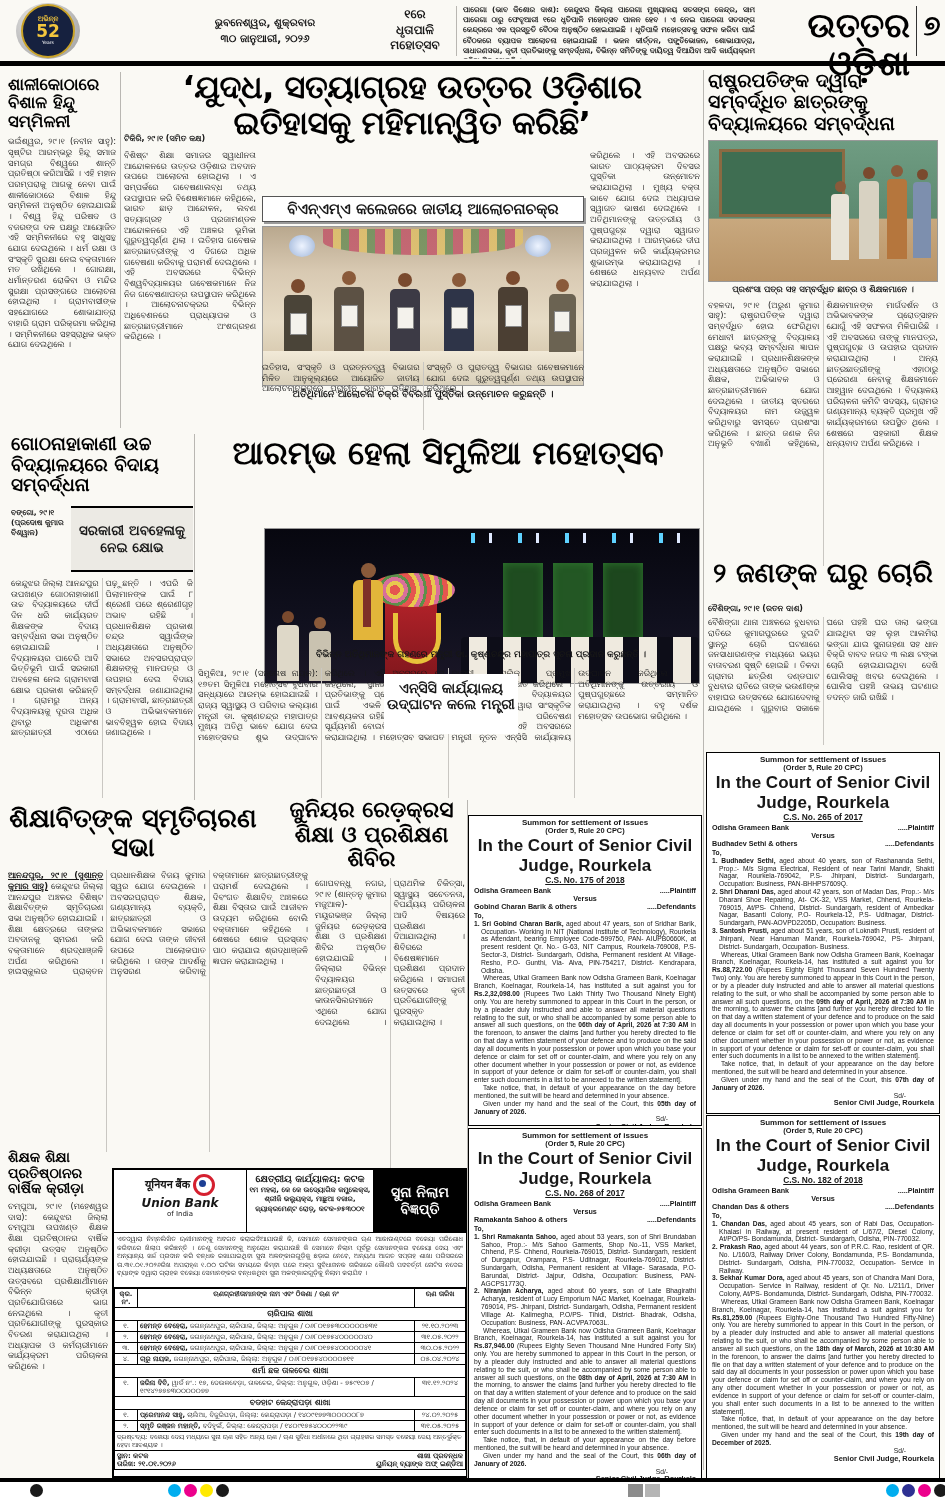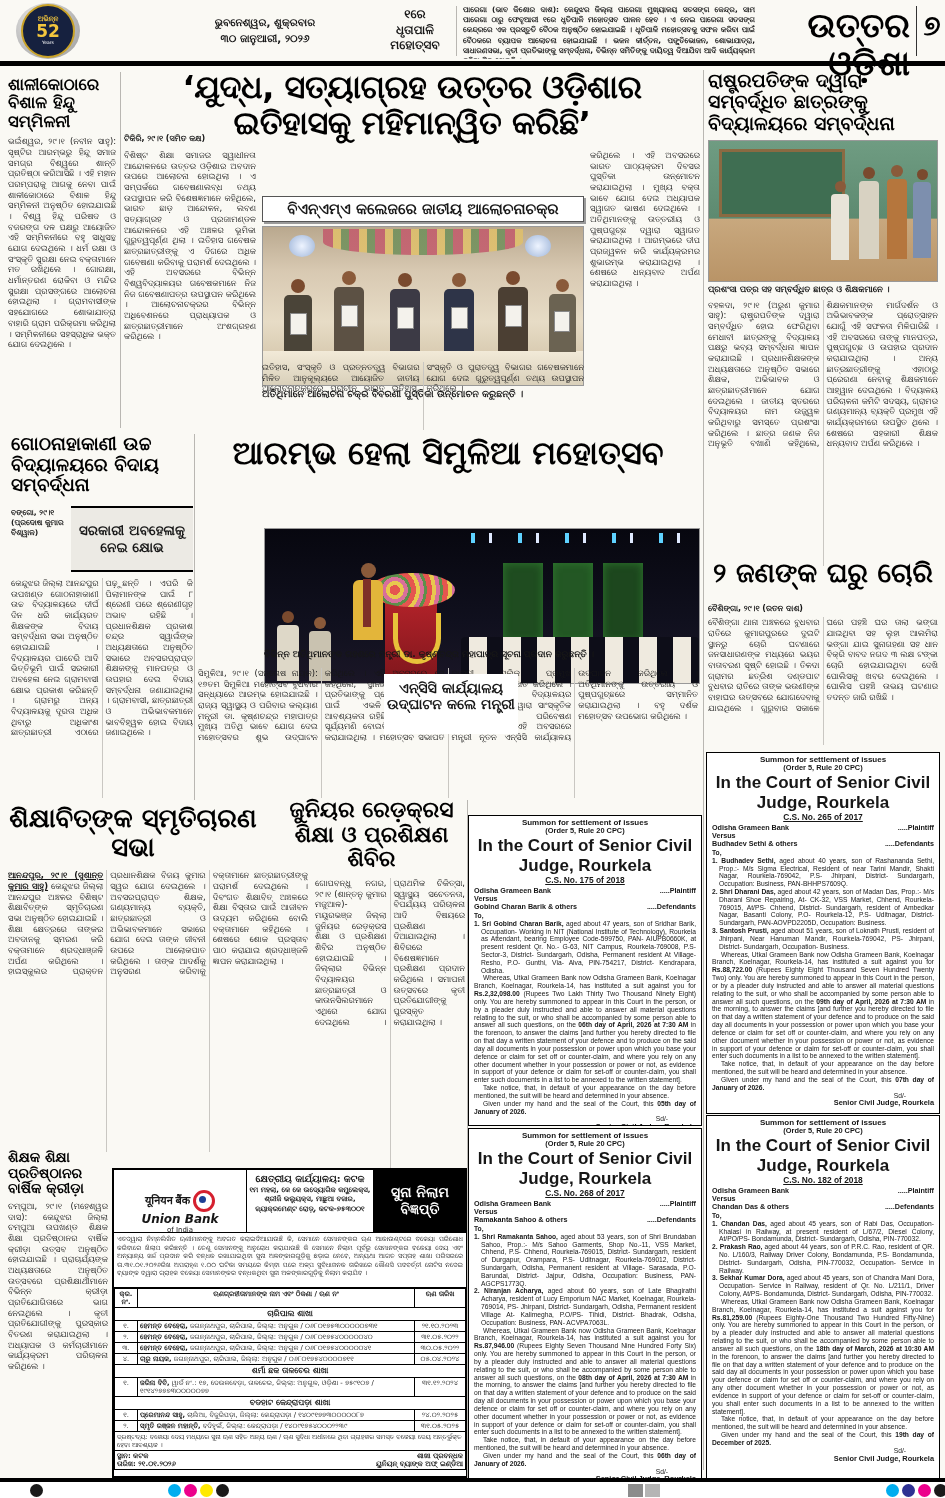--- a/index.html
+++ b/index.html
@@ -9,21 +9,21 @@
   .b{font-weight:bold;}
   .ctr{text-align:center;}
   .just{text-align:justify;text-justify:inter-word;}
   .bodytxt{font-size:8.4px;line-height:1.27;overflow:hidden;}
   .c2{column-count:2;column-gap:7px;column-rule:1px solid #c9c7c2;}
   .c3{column-count:3;column-gap:7px;column-rule:1px solid #c9c7c2;}
   .c4{column-count:4;column-gap:7px;column-rule:1px solid #c9c7c2;}
   .vrule{width:1px;background:#b9b7b2;}
   .hl{font-weight:bold;color:#000;line-height:1.12;}
   .byline{font-size:8px;font-weight:bold;}
-  .caption{font-weight:bold;font-size:9px;text-align:left;line-height:1.15;}
+  .caption{font-weight:bold;font-size:9px;text-align:center;line-height:1.15;}
   
   .mast-rule{left:0;top:61px;width:945px;height:5px;background:#000;}
   .logo-outer{left:16px;top:3px;width:64px;height:56px;border-radius:50%;
      background:radial-gradient(circle at 35% 30%,#e8e8e8,#9a9a9a);display:flex;align-items:center;justify-content:center;}
   .logo-inner{width:50px;height:50px;border-radius:50%;background:#16213f;border:2px solid #c9a227;
      display:flex;flex-direction:column;align-items:center;justify-content:center;color:#f3c63d;}
   .logo-inner .l1{font-size:7px;font-weight:bold;line-height:1;}
   .logo-inner .l2{font-size:17px;font-weight:bold;line-height:1;}
   .logo-inner .l3{font-size:4.5px;color:#fff;line-height:1.4;}
   
@@ -31,21 +31,21 @@
   .fig{position:absolute;}
   
   .notice{border:1.5px solid #000;background:#fff;padding:2px 5px 3px 5px;
      font-family:"Liberation Sans",sans-serif;font-size:6.7px;line-height:1.17;overflow:hidden;}
   .notice p{margin:0;}
   .notice .t1{text-align:center;font-weight:bold;font-size:8px;}
   .notice .t2{text-align:center;font-weight:bold;font-size:7.4px;}
   .notice .court{text-align:center;font-weight:bold;font-size:17px;}
   .notice .case{text-align:center;font-weight:bold;font-size:8.4px;text-decoration:underline;margin-bottom:1px;}
   .nrow{display:flex;justify-content:space-between;font-weight:bold;font-size:7.2px;}
-  .versus{text-align:left;font-weight:bold;font-size:7.2px;}
+  .versus{text-align:center;font-weight:bold;font-size:7.2px;}
   .party{text-indent:-7px;padding-left:7px;text-align:justify;}
   .ind{text-indent:9px;text-align:justify;}
   .sd{text-align:right;padding-right:28px;}
   .judge{text-align:right;font-weight:bold;font-size:7.4px;}
   
   .subbox{background:#eceae4;border-top:2px solid #000;border-bottom:2px solid #000;
      font-weight:bold;text-align:center;line-height:1.25;display:flex;align-items:center;justify-content:center;}
   
   .kickbox{border:1px solid #555;box-shadow:2px 2px 0 #9a9a9a;font-weight:bold;text-align:center;background:#fff;}
   
@@ -241,21 +241,21 @@
 </div>
 
 <div class="abs" style="left:8px;top:1150px;width:100px;height:328px;">
   <div class="hl" style="font-size:14px;">ଶିକ୍ଷକ ଶିକ୍ଷା ପ୍ରତିଷ୍ଠାନର ବାର୍ଷିକ କ୍ରୀଡ଼ା</div>
   <div class="bodytxt just" style="margin-top:4px;height:258px;">ଚମ୍ପୁଆ, ୨୯।୧ (ମହେଶ୍ୱର ଦାସ): କେନ୍ଦୁଝର ଜିଲ୍ଲା ଚମ୍ପୁଆ ଉପଖଣ୍ଡ ଶିକ୍ଷକ ଶିକ୍ଷା ପ୍ରତିଷ୍ଠାନର ବାର୍ଷିକ କ୍ରୀଡ଼ା ଉତ୍ସବ ଅନୁଷ୍ଠିତ ହୋଇଯାଇଛି । ପ୍ରାଚାର୍ଯ୍ୟଙ୍କ ଅଧ୍ୟକ୍ଷତାରେ ଅନୁଷ୍ଠିତ ଉତ୍ସବରେ ପ୍ରଶିକ୍ଷାର୍ଥୀମାନେ ବିଭିନ୍ନ କ୍ରୀଡ଼ା ପ୍ରତିଯୋଗିତାରେ ଭାଗ ନେଇଥିଲେ । କୃତୀ ପ୍ରତିଯୋଗୀଙ୍କୁ ପୁରସ୍କାର ବିତରଣ କରାଯାଇଥିଲା । ଅଧ୍ୟାପକ ଓ କର୍ମଚାରୀମାନେ କାର୍ଯ୍ୟକ୍ରମ ପରିଚାଳନା କରିଥିଲେ ।</div>
 </div>
 
 <div class="abs bank" style="left:112px;top:1168px;width:352px;height:306px;">
   <div style="display:flex;border-bottom:1.5px solid #000;height:62px;">
     <div style="width:126px;border-right:1.5px solid #000;padding:4px 3px;text-align:center;">
-      <div style="font-size:11px;font-weight:bold;font-family:'Liberation Serif',serif;margin-top:16px;">
+      <div style="font-size:11px;font-weight:bold;font-family:'Liberation Serif',serif;">
         <span>यूनियन बैंक</span>
         <span class="ub-emblem"></span>
       </div>
       <div style="font-size:12px;font-weight:bold;font-style:italic;">Union Bank</div>
       <div style="font-size:7px;">of India</div>
     </div>
     <div style="flex:1;border-right:1.5px solid #000;padding:3px 2px;text-align:center;font-weight:bold;line-height:1.35;">
       <div style="font-size:9.5px;">କ୍ଷେତ୍ରୀୟ କାର୍ଯ୍ୟାଳୟ: କଟକ</div>
       <div style="font-size:7px;">୧ମ ମହଲା, କେ କେ ଉଦ୍ୟୋଗିକ କମ୍ପ୍ଲେକ୍ସ,</div>
       <div style="font-size:7px;">ଶ୍ରୀଜି ଭଲ୍ୟୁକ୍ସ, ମାଛୁଆ ବଜାର,</div>

